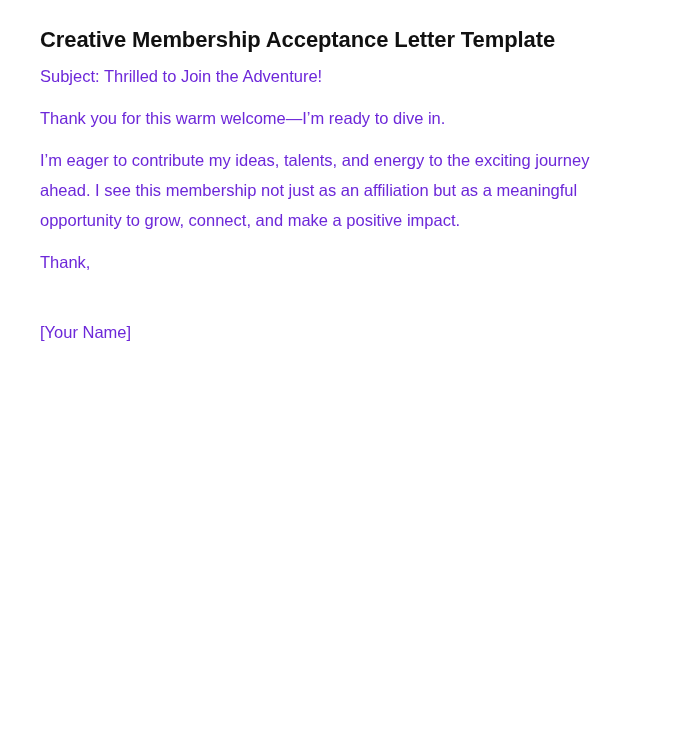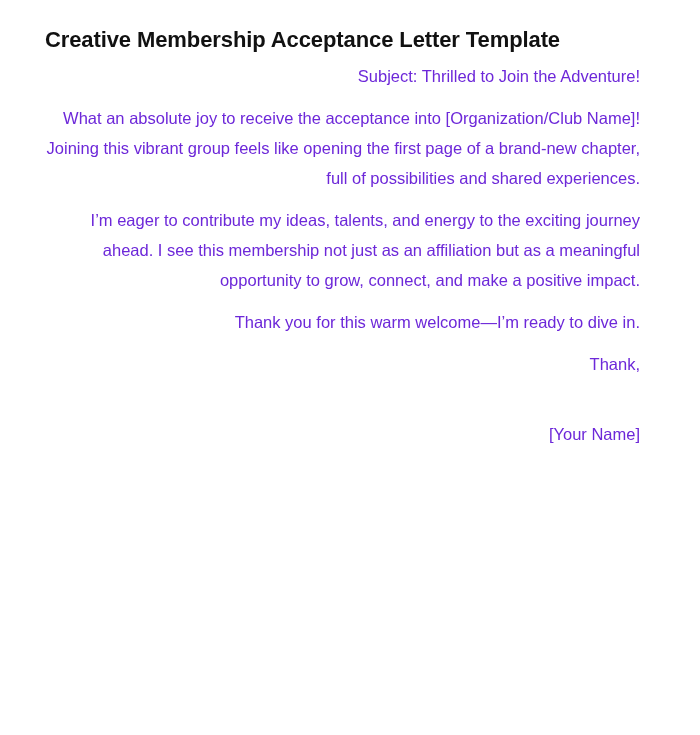--- a/index.html
+++ b/index.html
@@ -14,21 +14,20 @@
     color: #1a1a1a;
     -webkit-font-smoothing: antialiased;
   }
   .page {
     box-sizing: border-box;
     width: 700px;
     height: 551px;
     padding: 24px 40px 0 40px;
     background: #ffffff;
     overflow: hidden;
-    text-align: right;
   }
   .doc-title {
     font-size: 22px;
     line-height: 1.42;
     font-weight: bold;
     color: #111111;
     margin: 0 0 6px 0;
     letter-spacing: -0.1px;
     max-width: 520px;
   }
@@ -48,23 +47,22 @@
 </head>
 <body>
 
 <div class="page">
 
   <h1 class="doc-title">Creative Membership Acceptance Letter Template</h1>
 
   <p class="para">Subject: Thrilled to Join the Adventure!</p>
 
 
-  <p class="para">What an absolute joy to receive the acceptance into [Organization/Club Name]! Joining this vibrant group feels like opening the first page of a brand-new chapter, full of possibilities and shared experiences.</p>
+
+  <p class="para">Thank you for this warm welcome—I’m ready to dive in.</p>
 
   <p class="para">I’m eager to contribute my ideas, talents, and energy to the exciting journey ahead. I see this membership not just as an affiliation but as a meaningful opportunity to grow, connect, and make a positive impact.</p>
-
-  <p class="para">Thank you for this warm welcome—I’m ready to dive in.</p>
 
   <p class="para">Thank,</p>
 
   <p class="para">[Your Name]</p>
 
 </div>
 
 </body></html>

